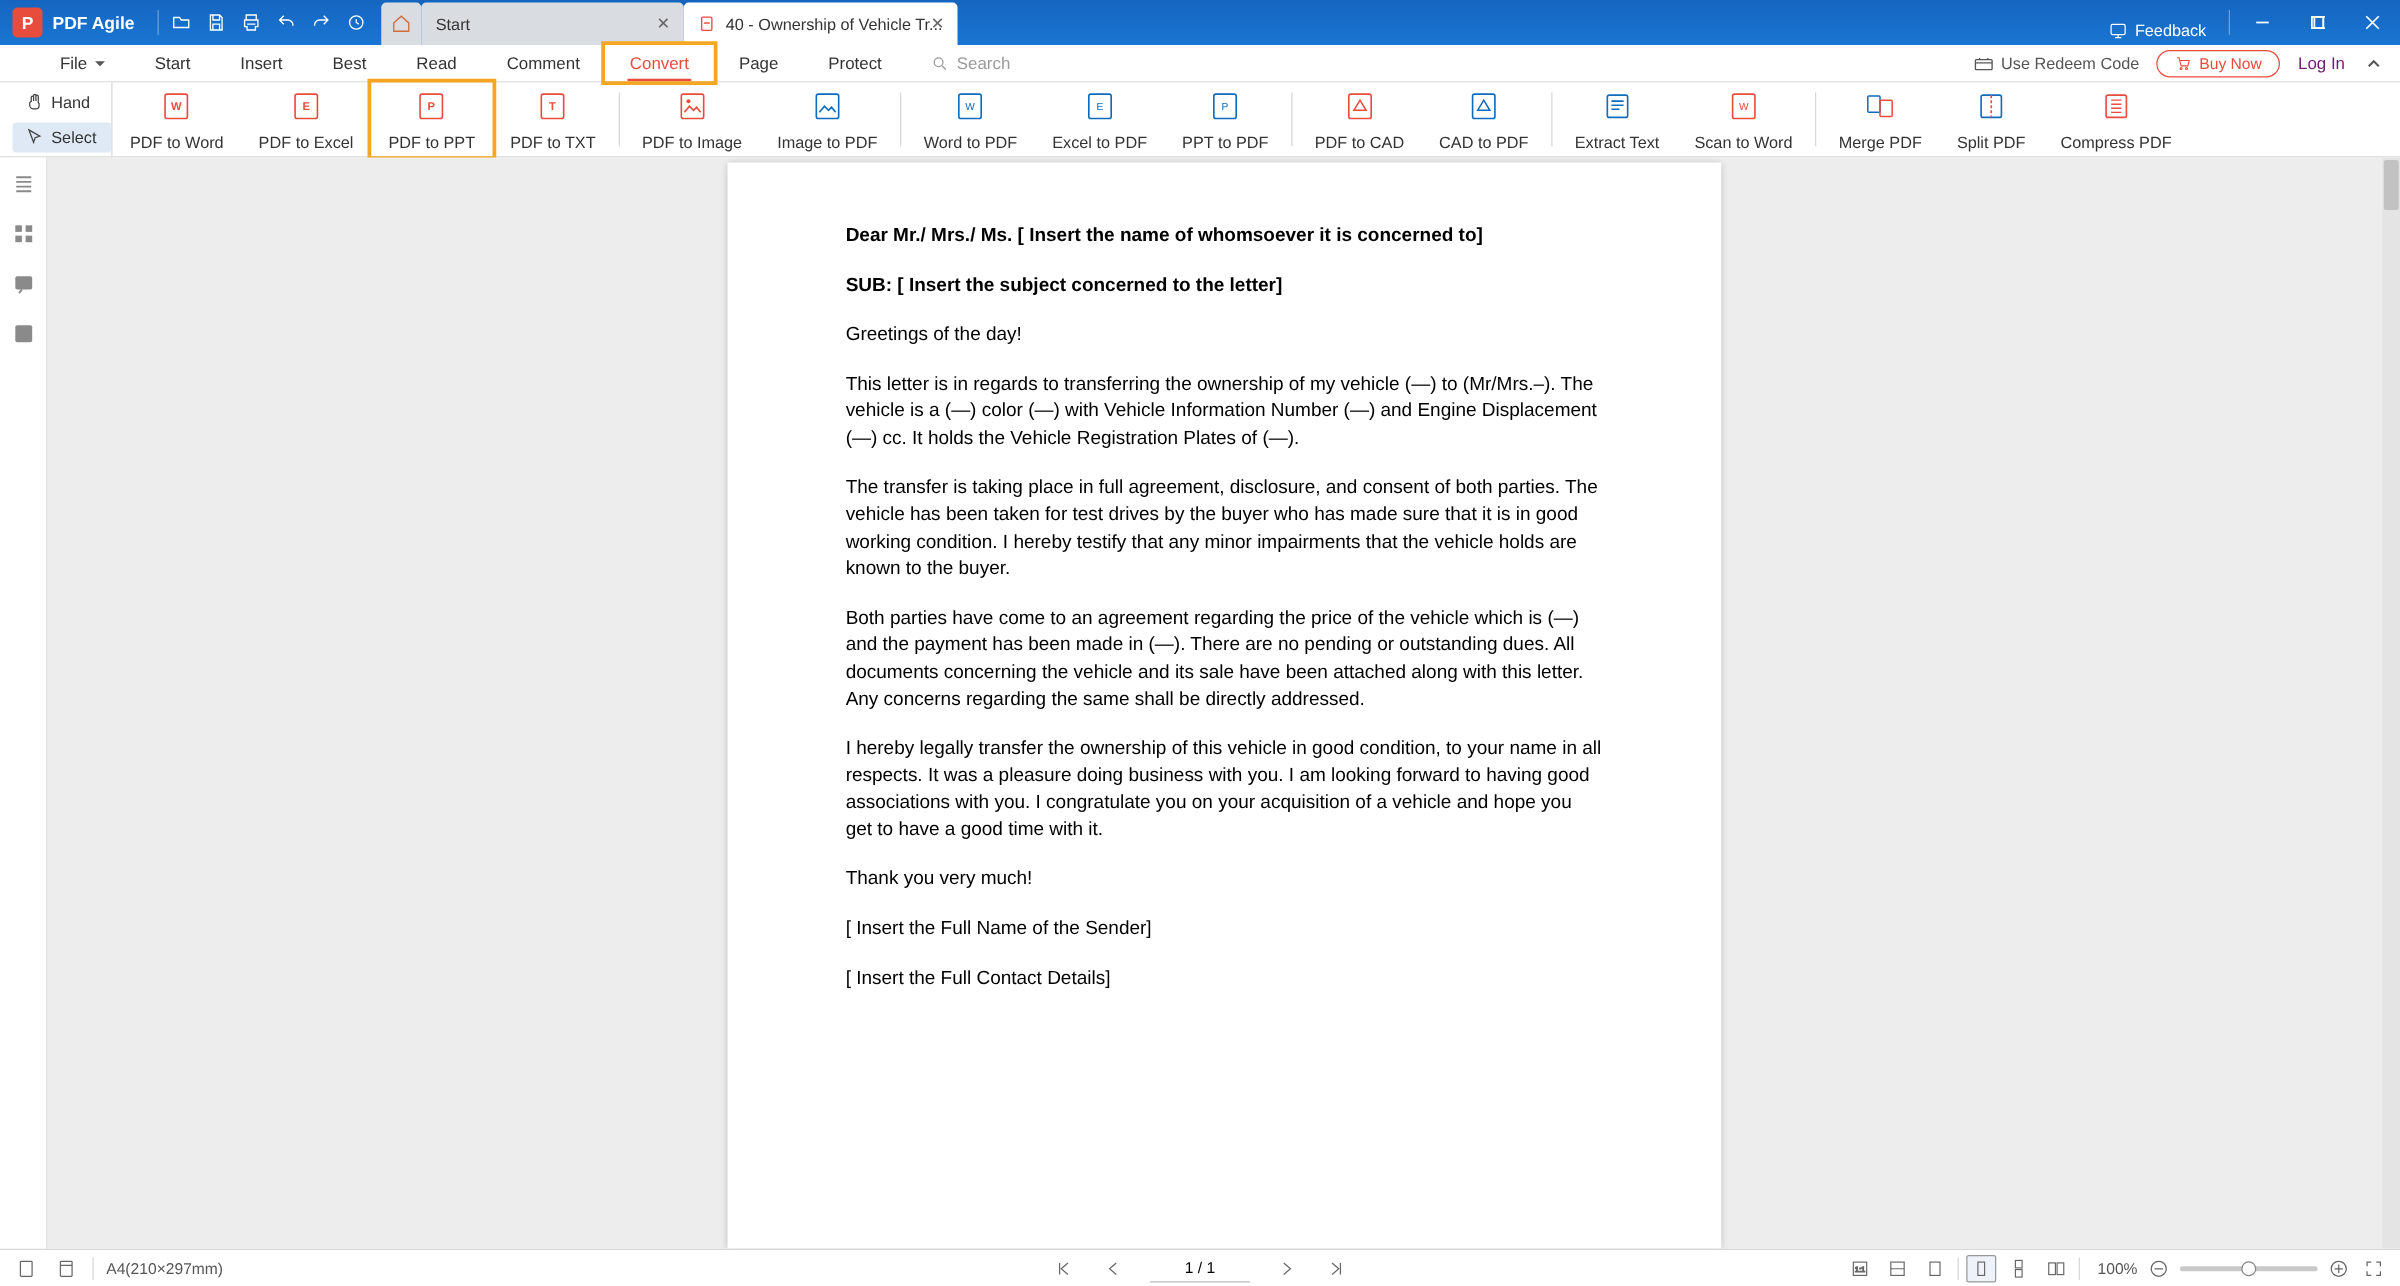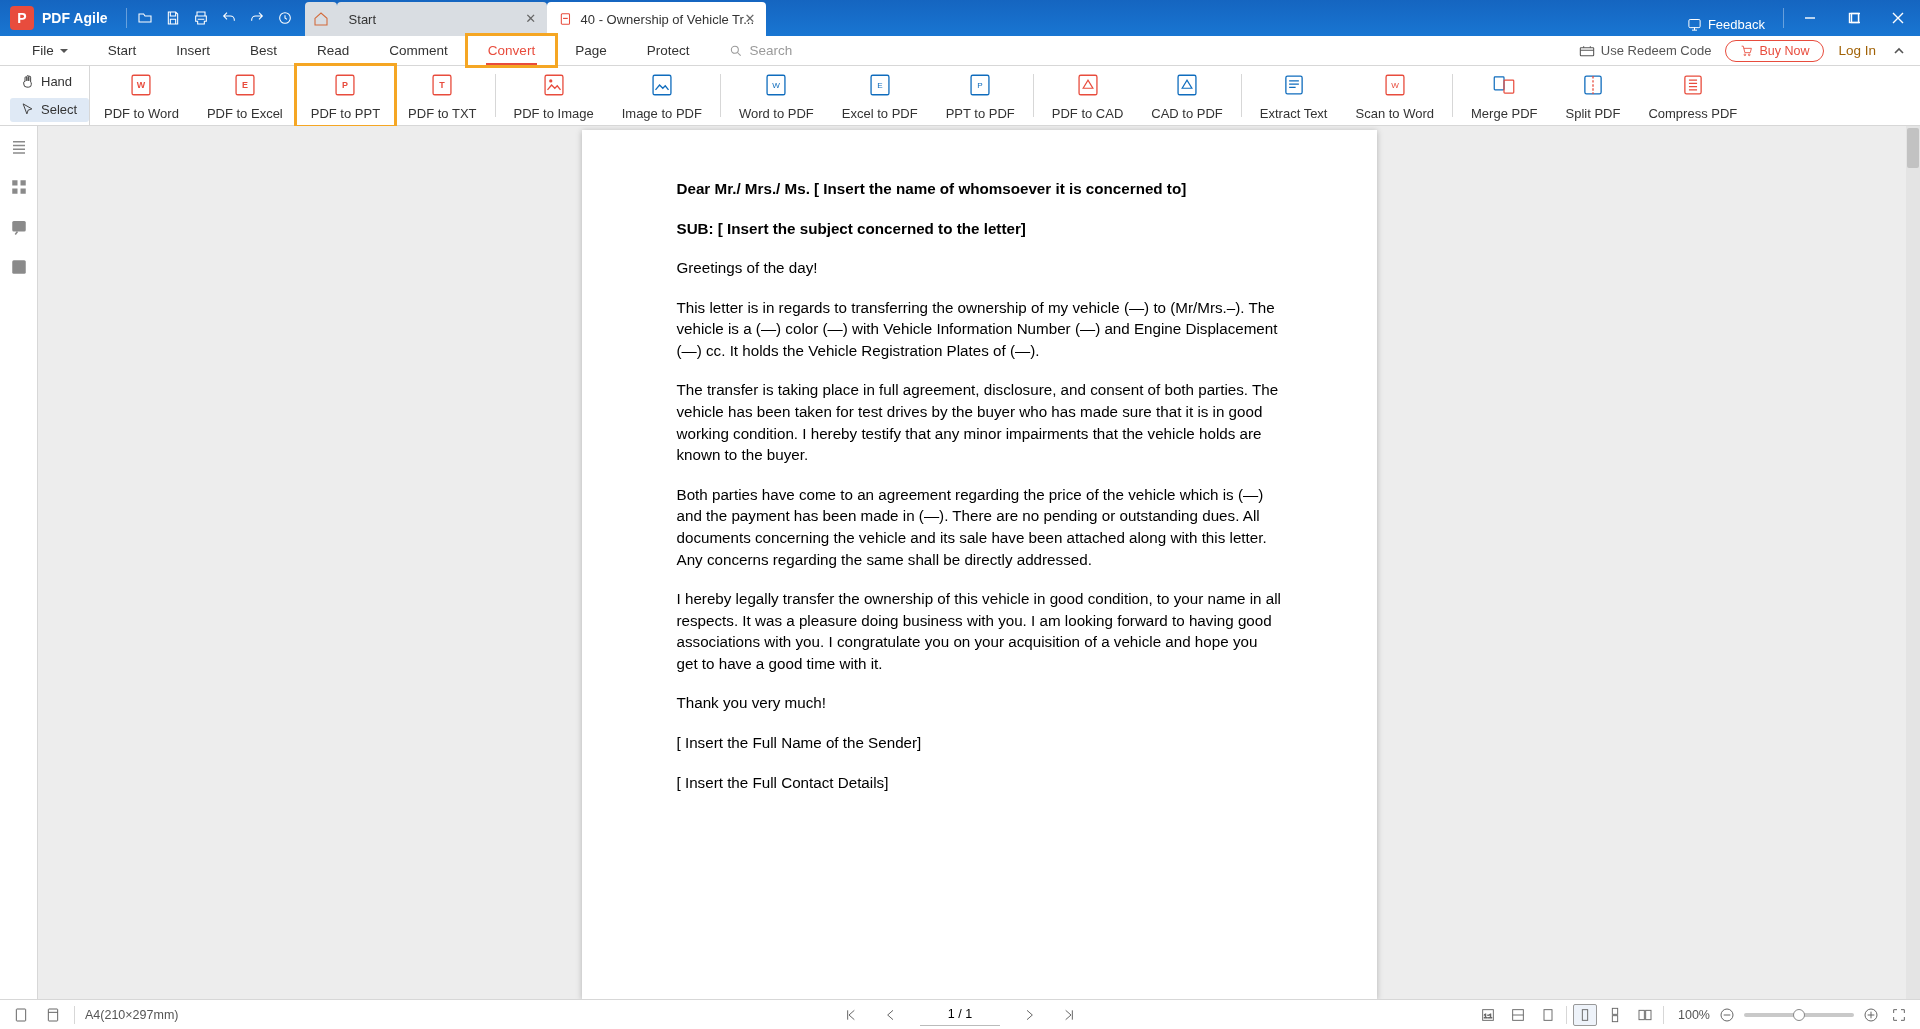--- a/index.html
+++ b/index.html
@@ -26,33 +26,33 @@
 .tab-icon{width:14px;height:14px;display:inline-flex;align-items:center;justify-content:center;}
 .tab-home-icon{width:32px;height:34px;margin-top:2px;border-top-left-radius:4px;border-top-right-radius:4px;background:#d9dde2;display:flex;align-items:center;justify-content:center;cursor:pointer;}
 .tab-home-icon svg{stroke:#d36a3a;fill:none;stroke-width:1.6;width:16px;height:16px;}
 
 #titlebar-right{margin-left:auto;display:flex;align-items:center;gap:0;}
 .feedback{display:flex;align-items:center;gap:6px;padding:0 14px;height:36px;cursor:pointer;font-size:13px;margin-top:12px;}
 .win-btn{width:44px;height:36px;display:flex;align-items:center;justify-content:center;cursor:pointer;}
 .win-btn svg{width:12px;height:12px;stroke:#fff;fill:none;stroke-width:1.4;}
 
 
-#menubar{height:30px;background:#fff;border-bottom:1px solid var(--grey-border);display:flex;align-items:stretch;padding-left:12px;}
+#menubar{height:30px;background:#fff;border-bottom:1px solid var(--grey-border);display:flex;align-items:stretch;padding-left:28px;}
 .menu-item{padding:0 20px;display:flex;align-items:center;font-size:13.5px;color:#333;cursor:pointer;position:relative;}
 .menu-item.has-caret::after{content:"";margin-left:6px;border:4px solid transparent;border-top-color:#555;transform:translateY(2px);}
 .menu-item.active{color:var(--red);}
 .menu-item.active::before{content:"";position:absolute;left:18px;right:18px;bottom:0;height:2px;background:var(--red);}
 .menu-highlight{position:absolute;inset:-3px -3px -3px -3px;border:3px solid var(--highlight);pointer-events:none;}
 .menu-search{display:flex;align-items:center;gap:6px;color:#9a9a9a;cursor:text;}
 .menu-search svg{width:14px;height:14px;stroke:#9a9a9a;fill:none;stroke-width:1.8;}
 #menubar-right{margin-left:auto;display:flex;align-items:center;gap:14px;padding-right:12px;}
 .redeem{display:flex;align-items:center;gap:6px;font-size:13px;color:#555;cursor:pointer;}
 .buy-now{border:1px solid var(--red);color:var(--red);border-radius:14px;height:22px;padding:0 14px;display:flex;align-items:center;gap:6px;font-size:12.5px;cursor:pointer;}
 .buy-now svg{width:13px;height:13px;stroke:var(--red);fill:none;stroke-width:1.6;}
-.login{font-size:13.5px;color:#a16207;cursor:pointer;}
+.login{font-size:13.5px;color:#701a75;cursor:pointer;}
 .collapse-caret{width:18px;height:18px;display:flex;align-items:center;justify-content:center;cursor:pointer;}
 
 
 #ribbon{height:60px;background:#fff;border-bottom:1px solid var(--grey-border);display:flex;align-items:stretch;}
 .ribbon-left{width:90px;border-right:1px solid var(--grey-border);display:flex;flex-direction:column;justify-content:center;padding-left:10px;gap:4px;}
 .tool-pill{display:flex;align-items:center;gap:6px;font-size:13px;height:24px;padding:0 10px;border-radius:3px;cursor:pointer;}
 .tool-pill.selected{background:#dfe9f5;}
 .tool-pill svg{width:15px;height:15px;stroke:#444;fill:none;stroke-width:1.6;}
 .ribbon-tools{flex:1;display:flex;align-items:stretch;}
 .rt{flex:0 0 auto;padding:6px 14px 4px;display:flex;flex-direction:column;align-items:center;justify-content:space-between;cursor:pointer;position:relative;}

